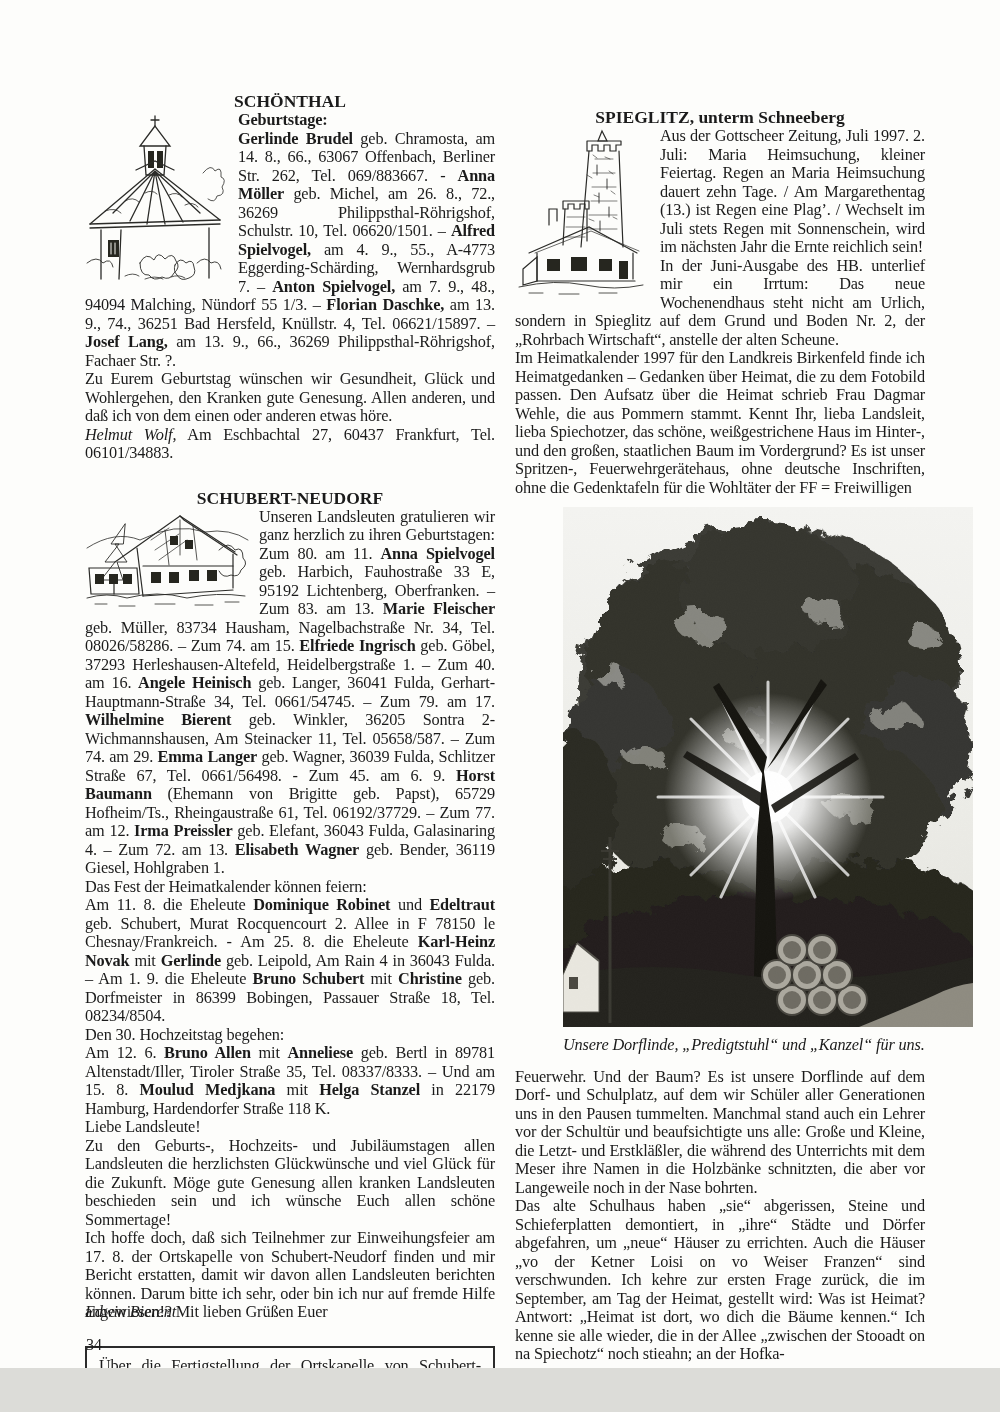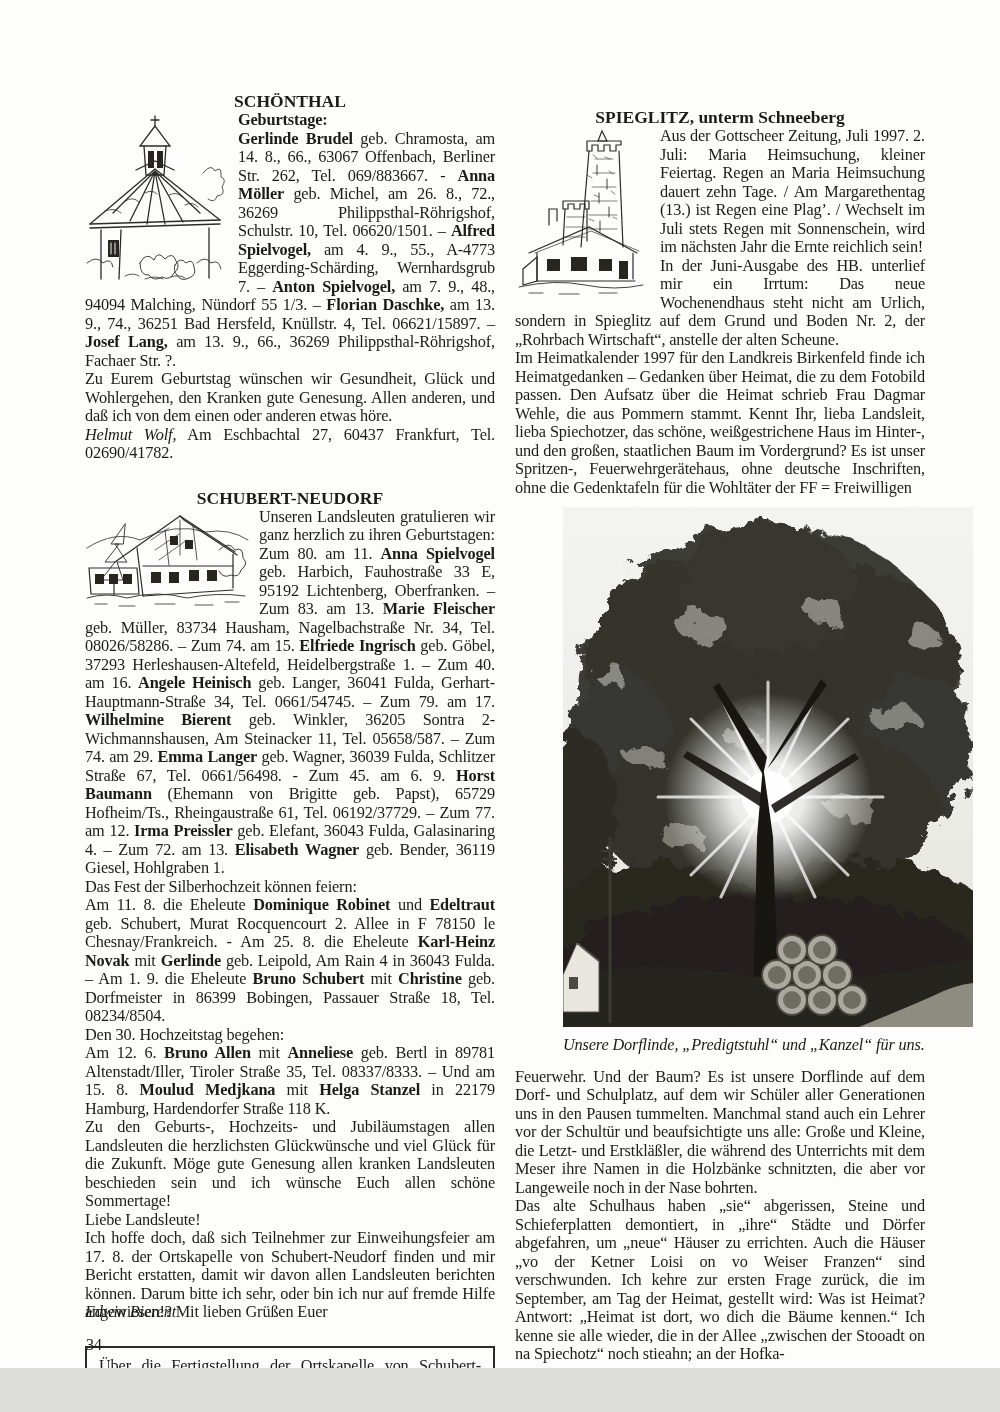--- a/index.html
+++ b/index.html
@@ -58,21 +58,21 @@
           <path d="M55,150 q6,-12 14,-3 q4,-10 11,-1 q8,-8 11,2 q5,6 -2,12 q-4,8 -12,4 q-8,5 -13,-2 q-9,1 -9,-12 Z" stroke-width="0.9"></path>
           <path d="M90,152 q5,-9 11,-2 q7,-5 8,4 q3,8 -5,11 q-8,4 -12,-3 q-4,-4 -2,-10 Z" stroke-width="0.9"></path>
           <path d="M118,60 q8,-10 12,-2 q7,-6 6,6 q6,2 1,10 q4,8 -5,9 q-2,8 -9,3" stroke-width="0.8"></path>
           <path d="M2,150 q10,-8 16,0 q8,-6 10,4 M112,150 q8,-8 14,0 q8,-4 10,6" stroke-width="0.9"></path>
           <path d="M40,163 q8,-4 14,0 M60,166 q10,-4 18,0 M86,164 q8,-3 14,1" stroke-width="0.8"></path>
         </svg>
         <div>
             <p><span class="b">Geburtstage:</span></p>
             <p><span class="b">Gerlinde Brudel</span><span> geb. Chramosta, am 14. 8., 66., 63067 Offenbach, Berliner Str. 262, Tel. 069/883667. - </span><span class="b">Anna Möller</span><span> geb. Michel, am 26. 8., 72., 36269 Philippsthal-Röhrigshof, Schulstr. 10, Tel. 06620/1501. – </span><span class="b">Alfred Spielvogel,</span><span> am 4. 9., 55., A-4773 Eggerding-Schärding, Wernhardsgrub 7. – </span><span class="b">Anton Spielvogel,</span><span> am 7. 9., 48., 94094 Malching, Nündorf 55 1/3. – </span><span class="b">Florian Daschke,</span><span> am 13. 9., 74., 36251 Bad Hersfeld, Knüllstr. 4, Tel. 06621/15897. – </span><span class="b">Josef Lang,</span><span> am 13. 9., 66., 36269 Philippsthal-Röhrigshof, Fachaer Str. ?.</span></p>
             <p><span>Zu Eurem Geburtstag wünschen wir Gesundheit, Glück und Wohlergehen, den Kranken gute Genesung. Allen anderen, und daß ich von dem einen oder anderen etwas höre.</span></p>
-            <p><span class="i">Helmut Wolf,</span><span> Am Eschbachtal 27, 60437 Frankfurt, Tel. 02690/41782.</span></p>
+            <p><span class="i">Helmut Wolf,</span><span> Am Eschbachtal 27, 60437 Frankfurt, Tel. 06101/34883.</span></p>
           </div>
       </div>
 
       <div class="section">
         <h3>SCHUBERT-NEUDORF</h3>
         <svg class="float-sketch sketch-house" viewBox="0 0 165 100" fill="none" stroke="#2b2b28" stroke-width="1.2" stroke-linecap="round">
           <path d="M2,38 Q30,20 55,30 Q90,12 120,22 Q145,18 163,30" stroke-width="0.8"></path>
           <path d="M95,6 L30,52 M95,6 L150,42"></path>
           <path d="M95,6 L99,10 L152,45"></path>
           <path d="M52,38 L58,86 M148,44 V78"></path>
@@ -90,26 +90,26 @@
           <path d="M4,58 H52 L54,84 H6 Z"></path>
           <rect x="10" y="64" width="9" height="10" fill="#26261f" stroke="none"></rect>
           <rect x="24" y="64" width="9" height="10" fill="#26261f" stroke="none"></rect>
           <rect x="38" y="64" width="9" height="10" fill="#26261f" stroke="none"></rect>
           <path d="M134,40 q10,-10 16,0 q8,-4 8,8 q6,6 -2,12 q-2,8 -10,5 q-8,4 -12,-4" stroke-width="0.9"></path>
           <path d="M2,88 q20,-6 40,0 q30,-8 60,0 q30,-6 58,-2" stroke-width="0.9"></path>
           <path d="M10,94 h12 M34,96 h16 M70,94 h20 M110,95 h18 M140,92 h14" stroke-width="0.8"></path>
         </svg>
         <div>
             <p><span>Unseren Landsleuten gratulieren wir ganz herzlich zu ihren Geburtstagen: Zum 80. am 11. </span><span class="b">Anna Spielvogel</span><span> geb. Harbich, Fauhostraße 33 E, 95192 Lichtenberg, Oberfranken. – Zum 83. am 13. </span><span class="b">Marie Fleischer</span><span> geb. Müller, 83734 Hausham, Nagelbachstraße Nr. 34, Tel. 08026/58286. – Zum 74. am 15. </span><span class="b">Elfriede Ingrisch</span><span> geb. Göbel, 37293 Herleshausen-Altefeld, Heidelbergstraße 1. – Zum 40. am 16. </span><span class="b">Angele Heinisch</span><span> geb. Langer, 36041 Fulda, Gerhart-Hauptmann-Straße 34, Tel. 0661/54745. – Zum 79. am 17. </span><span class="b">Wilhelmine Bierent</span><span> geb. Winkler, 36205 Sontra 2-Wichmannshausen, Am Steinacker 11, Tel. 05658/587. – Zum 74. am 29. </span><span class="b">Emma Langer</span><span> geb. Wagner, 36039 Fulda, Schlitzer Straße 67, Tel. 0661/56498. - Zum 45. am 6. 9. </span><span class="b">Horst Baumann</span><span> (Ehemann von Brigitte geb. Papst), 65729 Hofheim/Ts., Rheingaustraße 61, Tel. 06192/37729. – Zum 77. am 12. </span><span class="b">Irma Preissler</span><span> geb. Elefant, 36043 Fulda, Galasinaring 4. – Zum 72. am 13. </span><span class="b">Elisabeth Wagner</span><span> geb. Bender, 36119 Giesel, Hohlgraben 1.</span></p>
-            <p><span>Das Fest der Silberhochzeit können feiern:</span></p>
+            <p><span>Das Fest der Heimatkalender können feiern:</span></p>
             <p><span>Am 11. 8. die Eheleute </span><span class="b">Dominique Robinet</span><span> und </span><span class="b">Edeltraut</span><span> geb. Schubert, Murat Rocquencourt 2. Allee in F 78150 le Chesnay/Frankreich. - Am 25. 8. die Eheleute </span><span class="b">Karl-Heinz Novak</span><span> mit </span><span class="b">Gerlinde</span><span> geb. Leipold, Am Rain 4 in 36043 Fulda. – Am 1. 9. die Eheleute </span><span class="b">Bruno Schubert</span><span> mit </span><span class="b">Christine</span><span> geb. Dorfmeister in 86399 Bobingen, Passauer Straße 18, Tel. 08234/8504.</span></p>
             <p><span>Den 30. Hochzeitstag begehen:</span></p>
             <p><span>Am 12. 6. </span><span class="b">Bruno Allen</span><span> mit </span><span class="b">Anneliese</span><span> geb. Bertl in 89781 Altenstadt/Iller, Tiroler Straße 35, Tel. 08337/8333. – Und am 15. 8. </span><span class="b">Moulud Medjkana</span><span> mit </span><span class="b">Helga Stanzel</span><span> in 22179 Hamburg, Hardendorfer Straße 118 K.</span></p>
+            <p><span>Liebe Landsleute!</span></p>
             <p><span>Zu den Geburts-, Hochzeits- und Jubiläumstagen allen Landsleuten die herzlichsten Glückwünsche und viel Glück für die Zukunft. Möge gute Genesung allen kranken Landsleuten beschieden sein und ich wünsche Euch allen schöne Sommertage!</span></p>
-            <p><span>Liebe Landsleute!</span></p>
             <p><span>Ich hoffe doch, daß sich Teilnehmer zur Einweihungsfeier am 17. 8. der Ortskapelle von Schubert-Neudorf finden und mir Bericht erstatten, damit wir davon allen Landsleuten berichten können. Darum bitte ich sehr, oder bin ich nur auf fremde Hilfe angewiesen!? Mit lieben Grüßen Euer</span></p>
           </div>
         <div class="signature">Edwin Bierent</div>
       </div>
 
       <div class="boxnote">
         <p>Über die Fertigstellung der Ortskapelle von Schubert-Neudorf und deren Einweihungsfeierlichkeiten am 17. August hoffen wir in der Novemberausgabe berichten zu können.</p>
       </div>
     </div>
 

